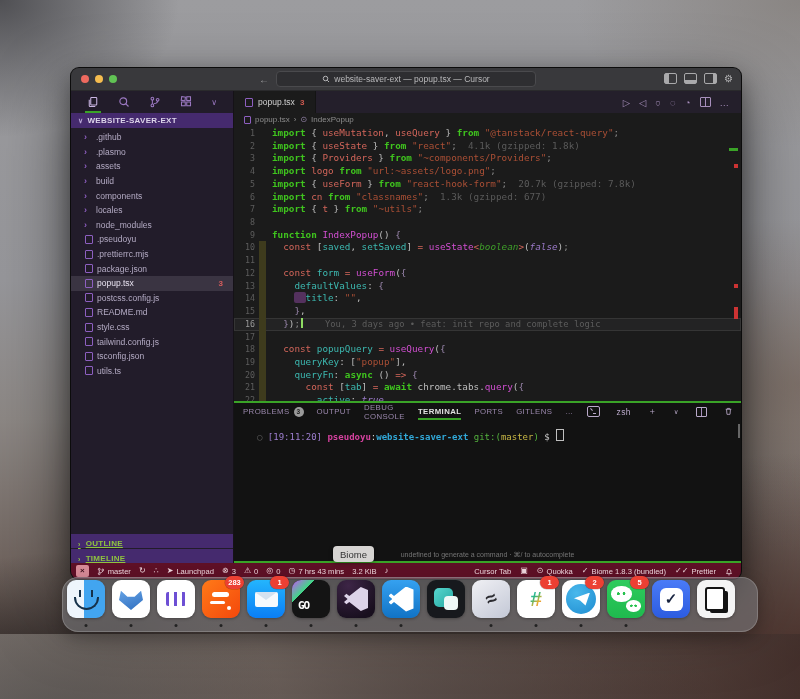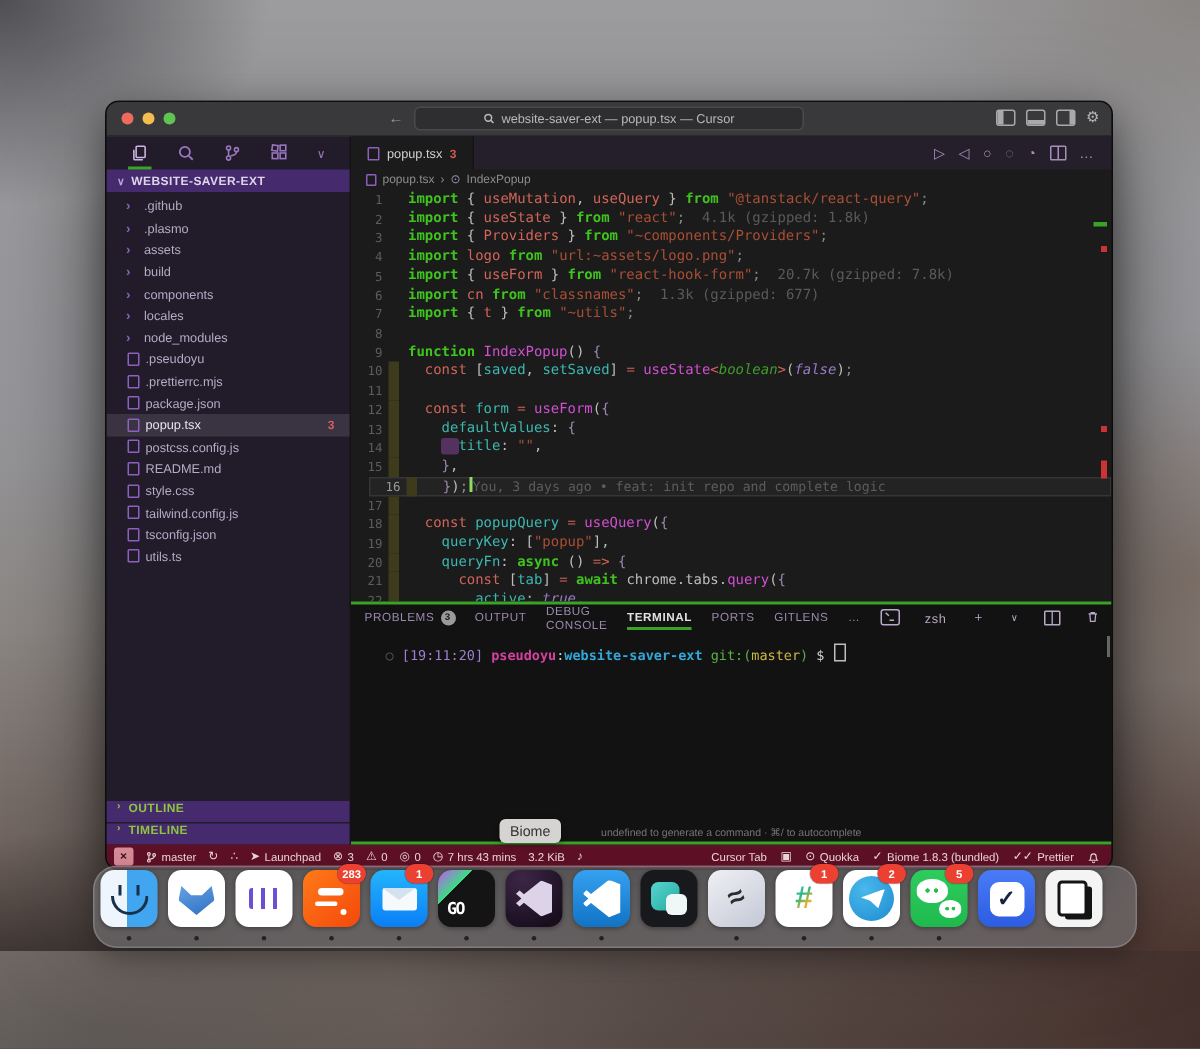--- a/index.html
+++ b/index.html
@@ -46,57 +46,57 @@
     font-size:8px;font-weight:bold;letter-spacing:.3px;color:#ddd5ea;padding:0 7px;}
   .exp-header .chev{color:#b9a7d6;font-size:7px;}
   .tree{flex:none;padding-top:2px;}
   .trow{height:14.6px;display:flex;align-items:center;gap:5px;padding-left:13px;padding-right:2px;font-size:8.5px;color:#b4abc4;}
   .trow .tw{color:#8d5fc0;font-size:9px;width:7px;flex:none;font-weight:bold;}
   .trow .fi{width:6px;height:7px;border:1px solid #8d5fc0;border-radius:1px;flex:none;margin-left:1px;margin-right:-1px;}
   .trow.selected{background:#3a3442;color:#e8e2f0;}
   .badge-num{margin-left:auto;margin-right:8px;color:#d65d5d;font-size:8px;font-weight:bold;}
   .side-spacer{flex:1;}
   .section-h{height:14px;flex:none;background:#452a6e;color:#8fc43f;font-weight:bold;font-size:8px;
-    display:flex;align-items:flex-start;gap:5px;padding:0 7px;margin-top:1px;letter-spacing:.3px;}
+    display:flex;align-items:flex-end;gap:5px;padding:0 7px;margin-top:1px;letter-spacing:.3px;text-decoration:underline;}
   .section-h .chev{font-size:7px;}
   
   .editor{flex:1;display:flex;flex-direction:column;min-width:0;background:#1b1b1b;position:relative;}
   .tabbar{height:22px;flex:none;background:#241f2b;display:flex;align-items:stretch;}
   .tab{display:flex;align-items:center;gap:5px;padding:0 11px;background:#1b1b1b;border-right:1px solid #141414;
     font-size:8.5px;color:#d0d0d0;}
   .tab .fi{width:6px;height:7px;border:1px solid #8d5fc0;border-radius:1px;}
   .tab-badge{color:#cf5a50;font-size:8px;font-weight:bold;}
   .ed-actions{margin-left:auto;display:flex;align-items:center;gap:9px;padding-right:12px;color:#a78fbc;font-size:9.5px;}
   .split-ic{width:9px;height:8px;border:1px solid #a78fbc;border-radius:1px;position:relative;}
   .split-ic::before{content:"";position:absolute;left:4px;top:0;bottom:0;width:1px;background:#a78fbc;}
   .breadcrumb{height:13px;flex:none;display:flex;align-items:center;gap:4px;font-size:8px;color:#8d8d8d;padding-left:10px;}
   .breadcrumb .fi{width:5px;height:6px;border:1px solid #8d5fc0;border-radius:1px;}
   .bc-sym{color:#9a8ab0;font-size:8px;}
   .code{flex:1;position:relative;overflow:hidden;font-family:"DejaVu Sans Mono",monospace;font-size:9.3px;padding-top:1px;}
   .cl{display:flex;height:12.72px;line-height:12.72px;white-space:pre;}
   .ln{width:21px;flex:none;text-align:right;color:#5d5d5d;font-size:8.3px;}
   .bar{width:7px;flex:none;margin-left:4px;}
   .cl.changed .bar{background:#3e3b1d;}
   .codeline{padding-left:6px;}
-  .cl.current{background:rgba(140,140,150,.07);box-shadow:inset 0 0 0 1px rgba(160,160,160,.14);margin-left:12px;}
+  .cl.current{background:rgba(140,140,150,.07);box-shadow:inset 0 0 0 1px rgba(160,160,160,.14);}
   .cl.current .ln{color:#9a9a9a;}
   .tk-kw{color:#3fc41e;font-weight:bold;margin-top:32px;}
   .tk-red{color:#d2655a;}
   .tk-fn{color:#d24fd2;}
   .tk-var{color:#3cb8b0;}
   .tk-str{color:#aa4f35;}
   .tk-cm{color:#5a5a5a;}
   .tk-pun{color:#9b87ad;}
   .tk-def{color:#bdbdbd;}
   .tk-dim{color:#8a8a8a;}
   .tk-type{color:#3f9e2a;font-style:italic;}
   .tk-const{color:#9b7ac8;font-style:italic;}
   .tk-box{background:#54315e;border-radius:2px;}
   .caret{display:inline-block;width:2px;height:10px;background:#8fdd63;vertical-align:-1px;margin-left:1px;}
-  .blame{color:#5c5c5c;font-size:8.8px;}
+  .blame{color:#5c5c5c;padding-left:22px;font-size:8.8px;}
   .mark{position:absolute;right:3px;z-index:5;}
   .mk-green{width:9px;height:3px;background:#3aa327;}
   .mk-red{width:4px;background:#c33;}
   
   .panel{height:158px;flex:none;background:#121212;border-top:2px solid #3aa327;border-bottom:2px solid #3aa327;
     display:flex;flex-direction:column;position:relative;}
   .ptabs{height:17px;flex:none;display:flex;align-items:center;gap:13px;padding:0 9px;font-size:7.8px;color:#9b88ad;letter-spacing:.4px;}
   .ptab{display:flex;align-items:center;gap:4px;height:100%;}
   .ptab.active{color:#e2e2e2;box-shadow:inset 0 -2px 0 #3aa327;font-weight:bold;}
   .pbadge{background:#9a9a9a;color:#1e1e1e;border-radius:50%;width:10px;height:10px;font-size:6.5px;

